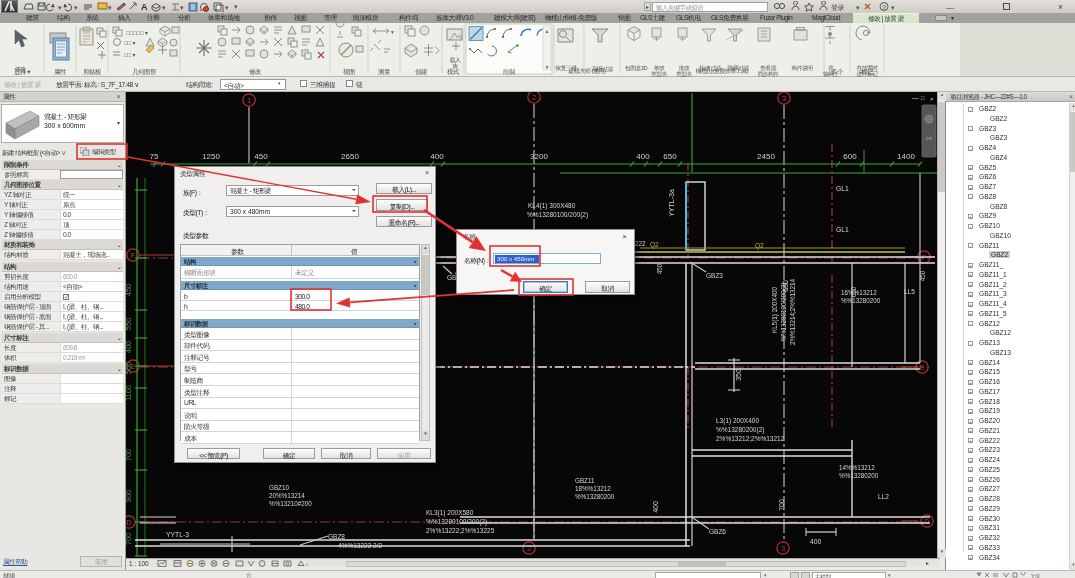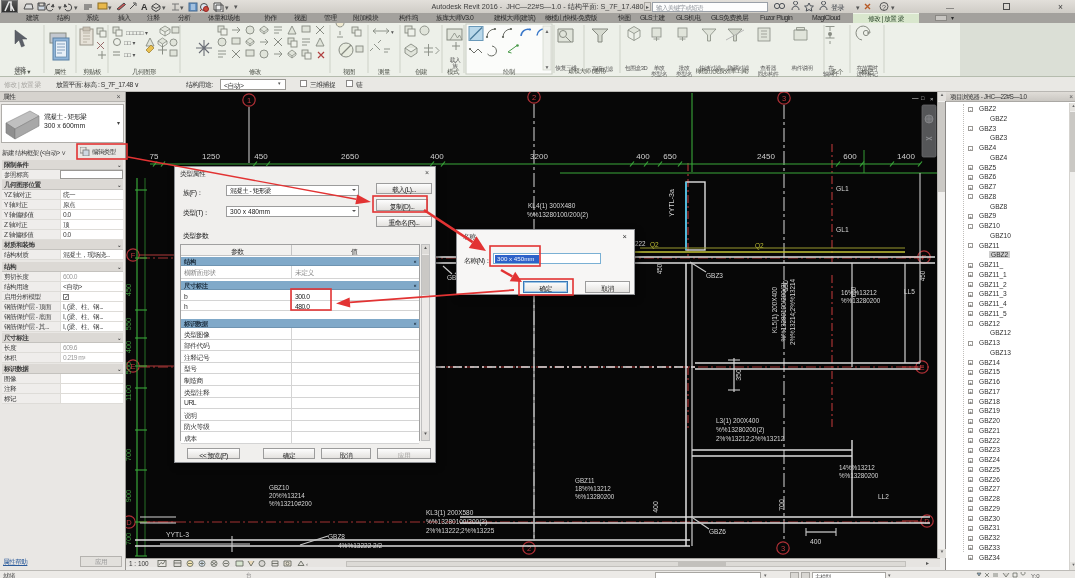--- a/index.html
+++ b/index.html
@@ -63,21 +63,20 @@
       <text x="158" y="9" font-size="7" fill="#555" stroke="none">▾</text>
   <rect x="167" y="2" width="8" height="8" fill="#6b98c9" stroke="#44688e"></rect>
       <path d="M169 4 h4 M169 6 h4 M169 8 h4" stroke="#dce8f4"></path>
   <circle cx="182" cy="6" r="3.5" fill="#d9e4ef"></circle>
       <path d="M180 8 l-2 2" stroke="#a33"></path>
       <circle cx="184" cy="8" r="2.5" fill="#c94a3a" stroke="#922"></circle>
   <path d="M192 2 h7 v7 h-7 z M194 4 h7 v7 h-7 z" fill="#eee"></path>
       <text x="203" y="9" font-size="7" fill="#555" stroke="none">▾</text>
   <text x="212" y="8" font-size="7" fill="#555" stroke="none">▾</text>
  </svg>
- <div class="abs" style="left:0;width:1075px;top:2px;text-align:center;font-size:7.2px;color:#3c3c3c">Autodesk Revit 2016 -&nbsp; JHC—22#S—1.0 - 结构平面: S_7F_17.480</div>
  <div class="abs" style="left:652px;top:1.5px;width:116px;height:10px;background:#fdfdfd;border:1px solid #9aa0a8;font-size:6.4px;color:#8d9299;padding:1px 0 0 3px"><span class="cjk">输入关键字或短语</span></div>
  <div class="abs" style="left:644px;top:2px;width:7px;height:9px;background:#dcd9d4;border:1px solid #a8a5a0;font-size:6px;color:#555;text-align:center">▸</div>
  <svg class="abs" style="left:772px;top:1px" width="130" height="11" viewBox="0 0 130 11" fill="none" stroke="#4a4f56" stroke-width="1">
   <circle cx="5" cy="5" r="2.6"></circle>
       <circle cx="10" cy="5" r="2.6"></circle>
       <path d="M20 9 c0 -5 7 -5 7 0 M23.5 4 a2 2 0 1 1 0.1 0"></path>
   <path d="M37 2 l1.4 2.8 3 .3 -2.2 2 .6 3 -2.8 -1.5 -2.8 1.5 .6 -3 -2.2 -2 3 -.3 Z"></path>
   <path d="M48 9 c0 -5 7 -5 7 0 M51.5 4 a2 2 0 1 1 0.1 0"></path>
   <text x="59" y="8.5" font-size="7" stroke="none" fill="#3e434a" class="cjk">登录</text>
   <text x="84" y="8.5" font-size="7" stroke="none" fill="#555">▾</text>

